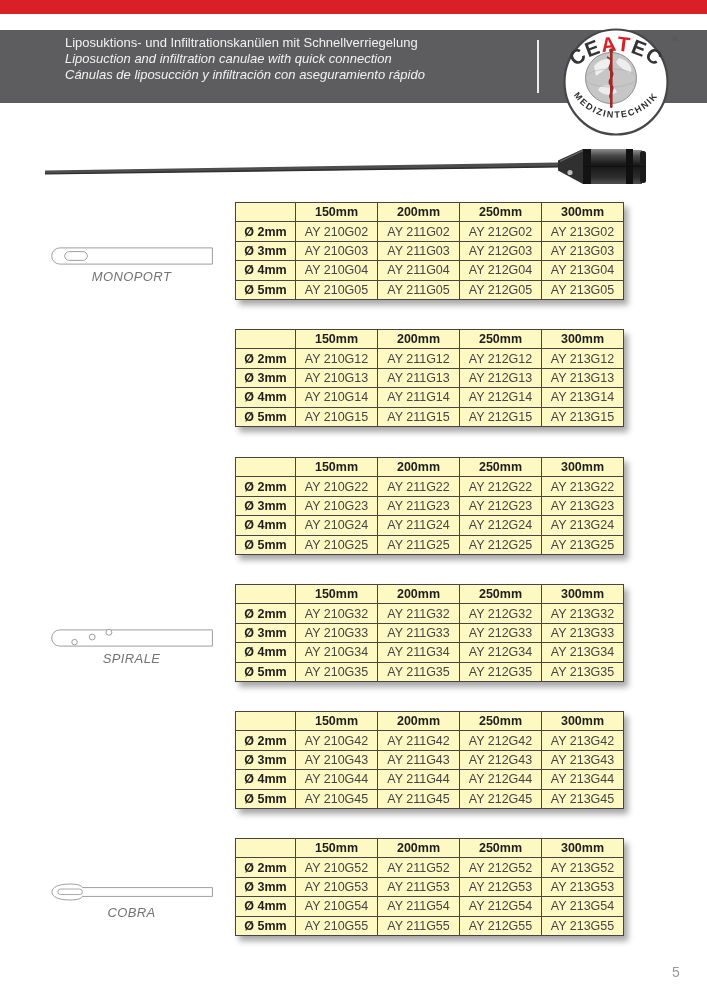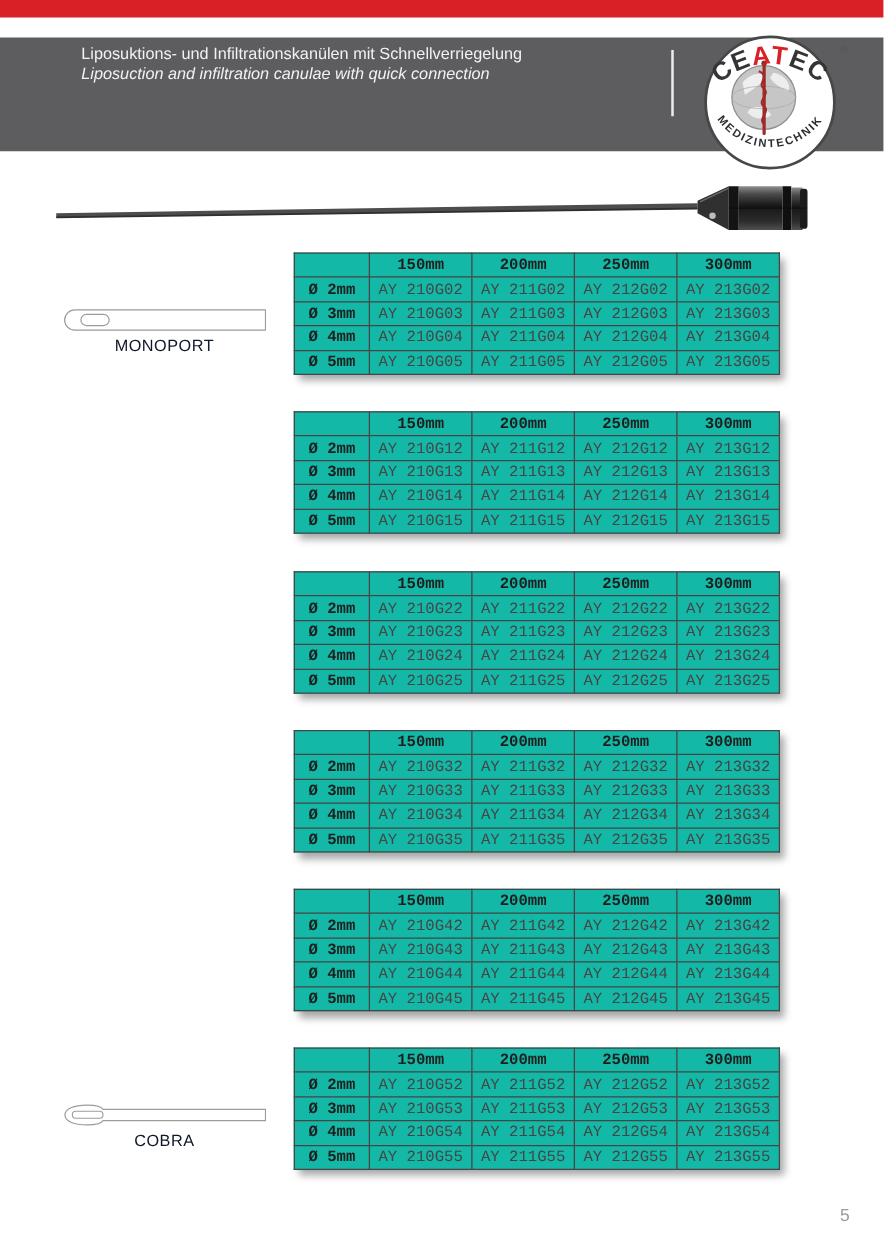--- a/index.html
+++ b/index.html
@@ -1,21 +1,21 @@
 <!DOCTYPE html>
 <html><head>
 <meta charset="utf-8">
 <style>
   html,body{margin:0;padding:0;background:#ffffff;}
   .page{position:relative;width:707px;height:1000px;background:#ffffff;overflow:hidden;
         font-family:"Liberation Sans",sans-serif;}
 
   
   .top-red-bar{position:absolute;top:0;left:0;width:707px;height:14px;background:#D92027;}
-  .header-bar{position:absolute;top:30px;left:0;width:707px;height:91px;background:#5d5d5f;}
+  .header-bar{position:absolute;top:30px;left:0;width:707px;height:73px;background:#5d5d5f;}
   .titles{position:absolute;left:65px;top:5px;}
   .title-line{color:#f2f2f2;font-size:13px;line-height:15.8px;white-space:nowrap;}
   .italic{font-style:italic;}
   .header-divider{position:absolute;left:537px;top:10px;width:2px;height:53px;background:#ececec;}
   .logo{position:absolute;left:556px;top:28px;width:132px;height:108px;}
 
   
   .photo{position:absolute;left:40px;top:144px;width:615px;height:48px;}
 
   
@@ -23,24 +23,24 @@
   .product-section{position:absolute;left:0;width:707px;height:97px;}
   .product-section:nth-of-type(1){top:202px;}
   .product-section:nth-of-type(2){top:329px;}
   .product-section:nth-of-type(3){top:457px;}
   .product-section:nth-of-type(4){top:584px;}
   .product-section:nth-of-type(5){top:711px;}
   .product-section:nth-of-type(6){top:838px;}
 
   .side{position:absolute;left:50px;top:45px;width:163px;}
   .tip-icon{display:block;width:163px;height:18px;}
-  .tip-label{margin-top:4px;text-align:center;font-size:13px;color:#0f172a;letter-spacing:.4px;}
+  .tip-label{margin-top:4px;text-align:center;font-size:13px;color:#737373;letter-spacing:.4px;font-style:italic;}
 
   table.article-table{position:absolute;left:235px;top:0;width:388px;table-layout:fixed;
-        border-collapse:collapse;background:#14b8a6;box-shadow:4px 5px 6px rgba(0,0,0,.35);font-family:Liberation Mono, monospace;}
+        border-collapse:collapse;background:#fef9c3;box-shadow:4px 5px 6px rgba(0,0,0,.35);}
   col.c0{width:60px;} col.cl{width:82px;}
   .article-table th,.article-table td{border:1px solid #454545;height:18.4px;padding:0;
         text-align:center;vertical-align:middle;font-size:12.5px;white-space:nowrap;}
   .article-table thead th{font-weight:bold;color:#1e1e1e;}
   .article-table tbody th{font-weight:bold;color:#1e1e1e;}
   .article-table tbody td{font-weight:normal;color:#454545;}
 
   .page-number{position:absolute;left:672px;top:964px;font-size:14px;color:#9a9a9a;}
 
   .defs-hidden{position:absolute;width:0;height:0;overflow:hidden;}
@@ -49,20 +49,21 @@
 <body>
 
 <div class="page">
 
   <div class="top-red-bar"></div>
 
   <header class="header-bar">
     <div class="titles">
       <div class="title-line">Liposuktions- und Infiltrationskanülen mit Schnellverriegelung</div>
       <div class="title-line italic">Liposuction and infiltration canulae with quick connection</div>
+      <div class="title-line italic">Cánulas de liposucción y infiltración con aseguramiento rápido</div>
     </div>
     <div class="header-divider"></div>
   </header>
 
   <div class="logo">
     <svg viewBox="0 0 132 108" width="132" height="108">
       <ellipse cx="60" cy="54" rx="51.5" ry="52.5" fill="#ffffff" stroke="#47474a" stroke-width="2.2"></ellipse>
 
       <g>
         <circle cx="55" cy="50" r="25.5" fill="#c6c6c6" stroke="#8f8f8f" stroke-width="1"></circle>
@@ -267,20 +268,26 @@
               <td>AY 210G25</td>
               <td>AY 211G25</td>
               <td>AY 212G25</td>
               <td>AY 213G25</td>
             </tr>
           </tbody>
     </table>
   </section>
 
   <section class="product-section">
+    <div class="side">
+      <svg class="tip-icon">
+            <use href="#spirale-tip-icon" xlink:href="#spirale-tip-icon"></use>
+          </svg>
+      <div class="tip-label">SPIRALE</div>
+    </div>
     <table class="article-table">
       <colgroup>
             <col class="c0">
             <col class="cl">
             <col class="cl">
             <col class="cl">
             <col class="cl">
           </colgroup>
       <thead>
             <tr>

